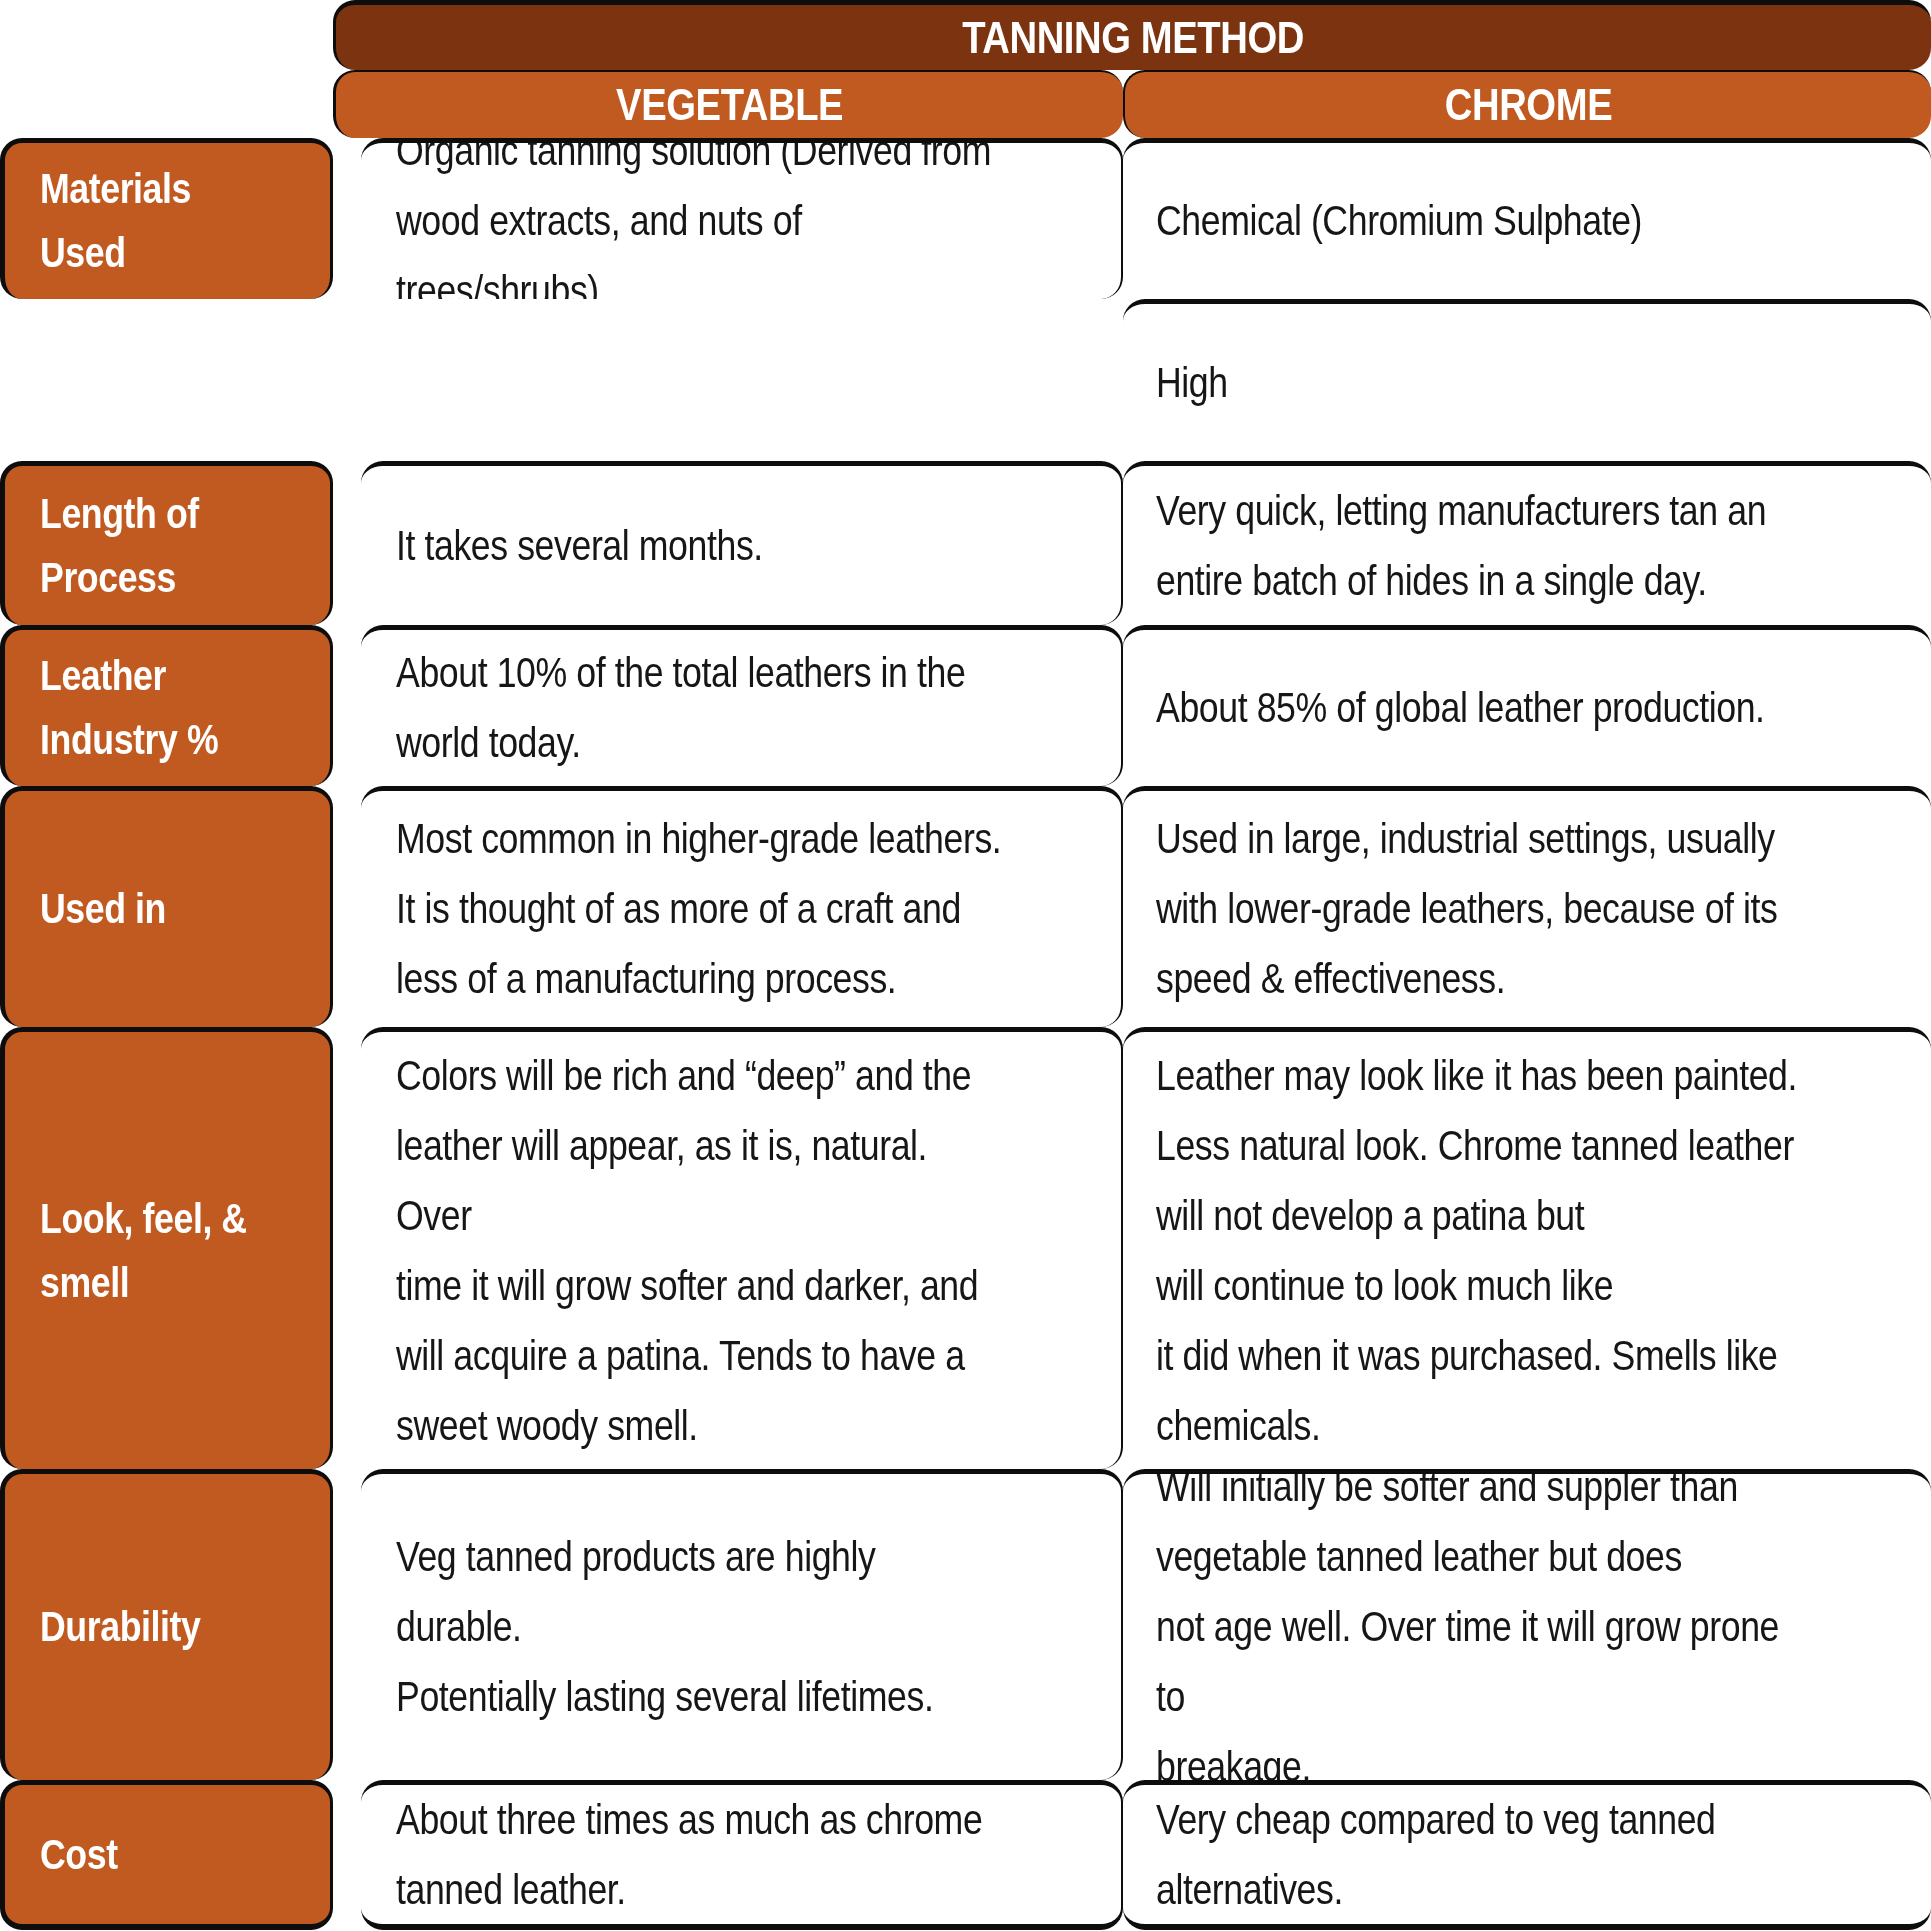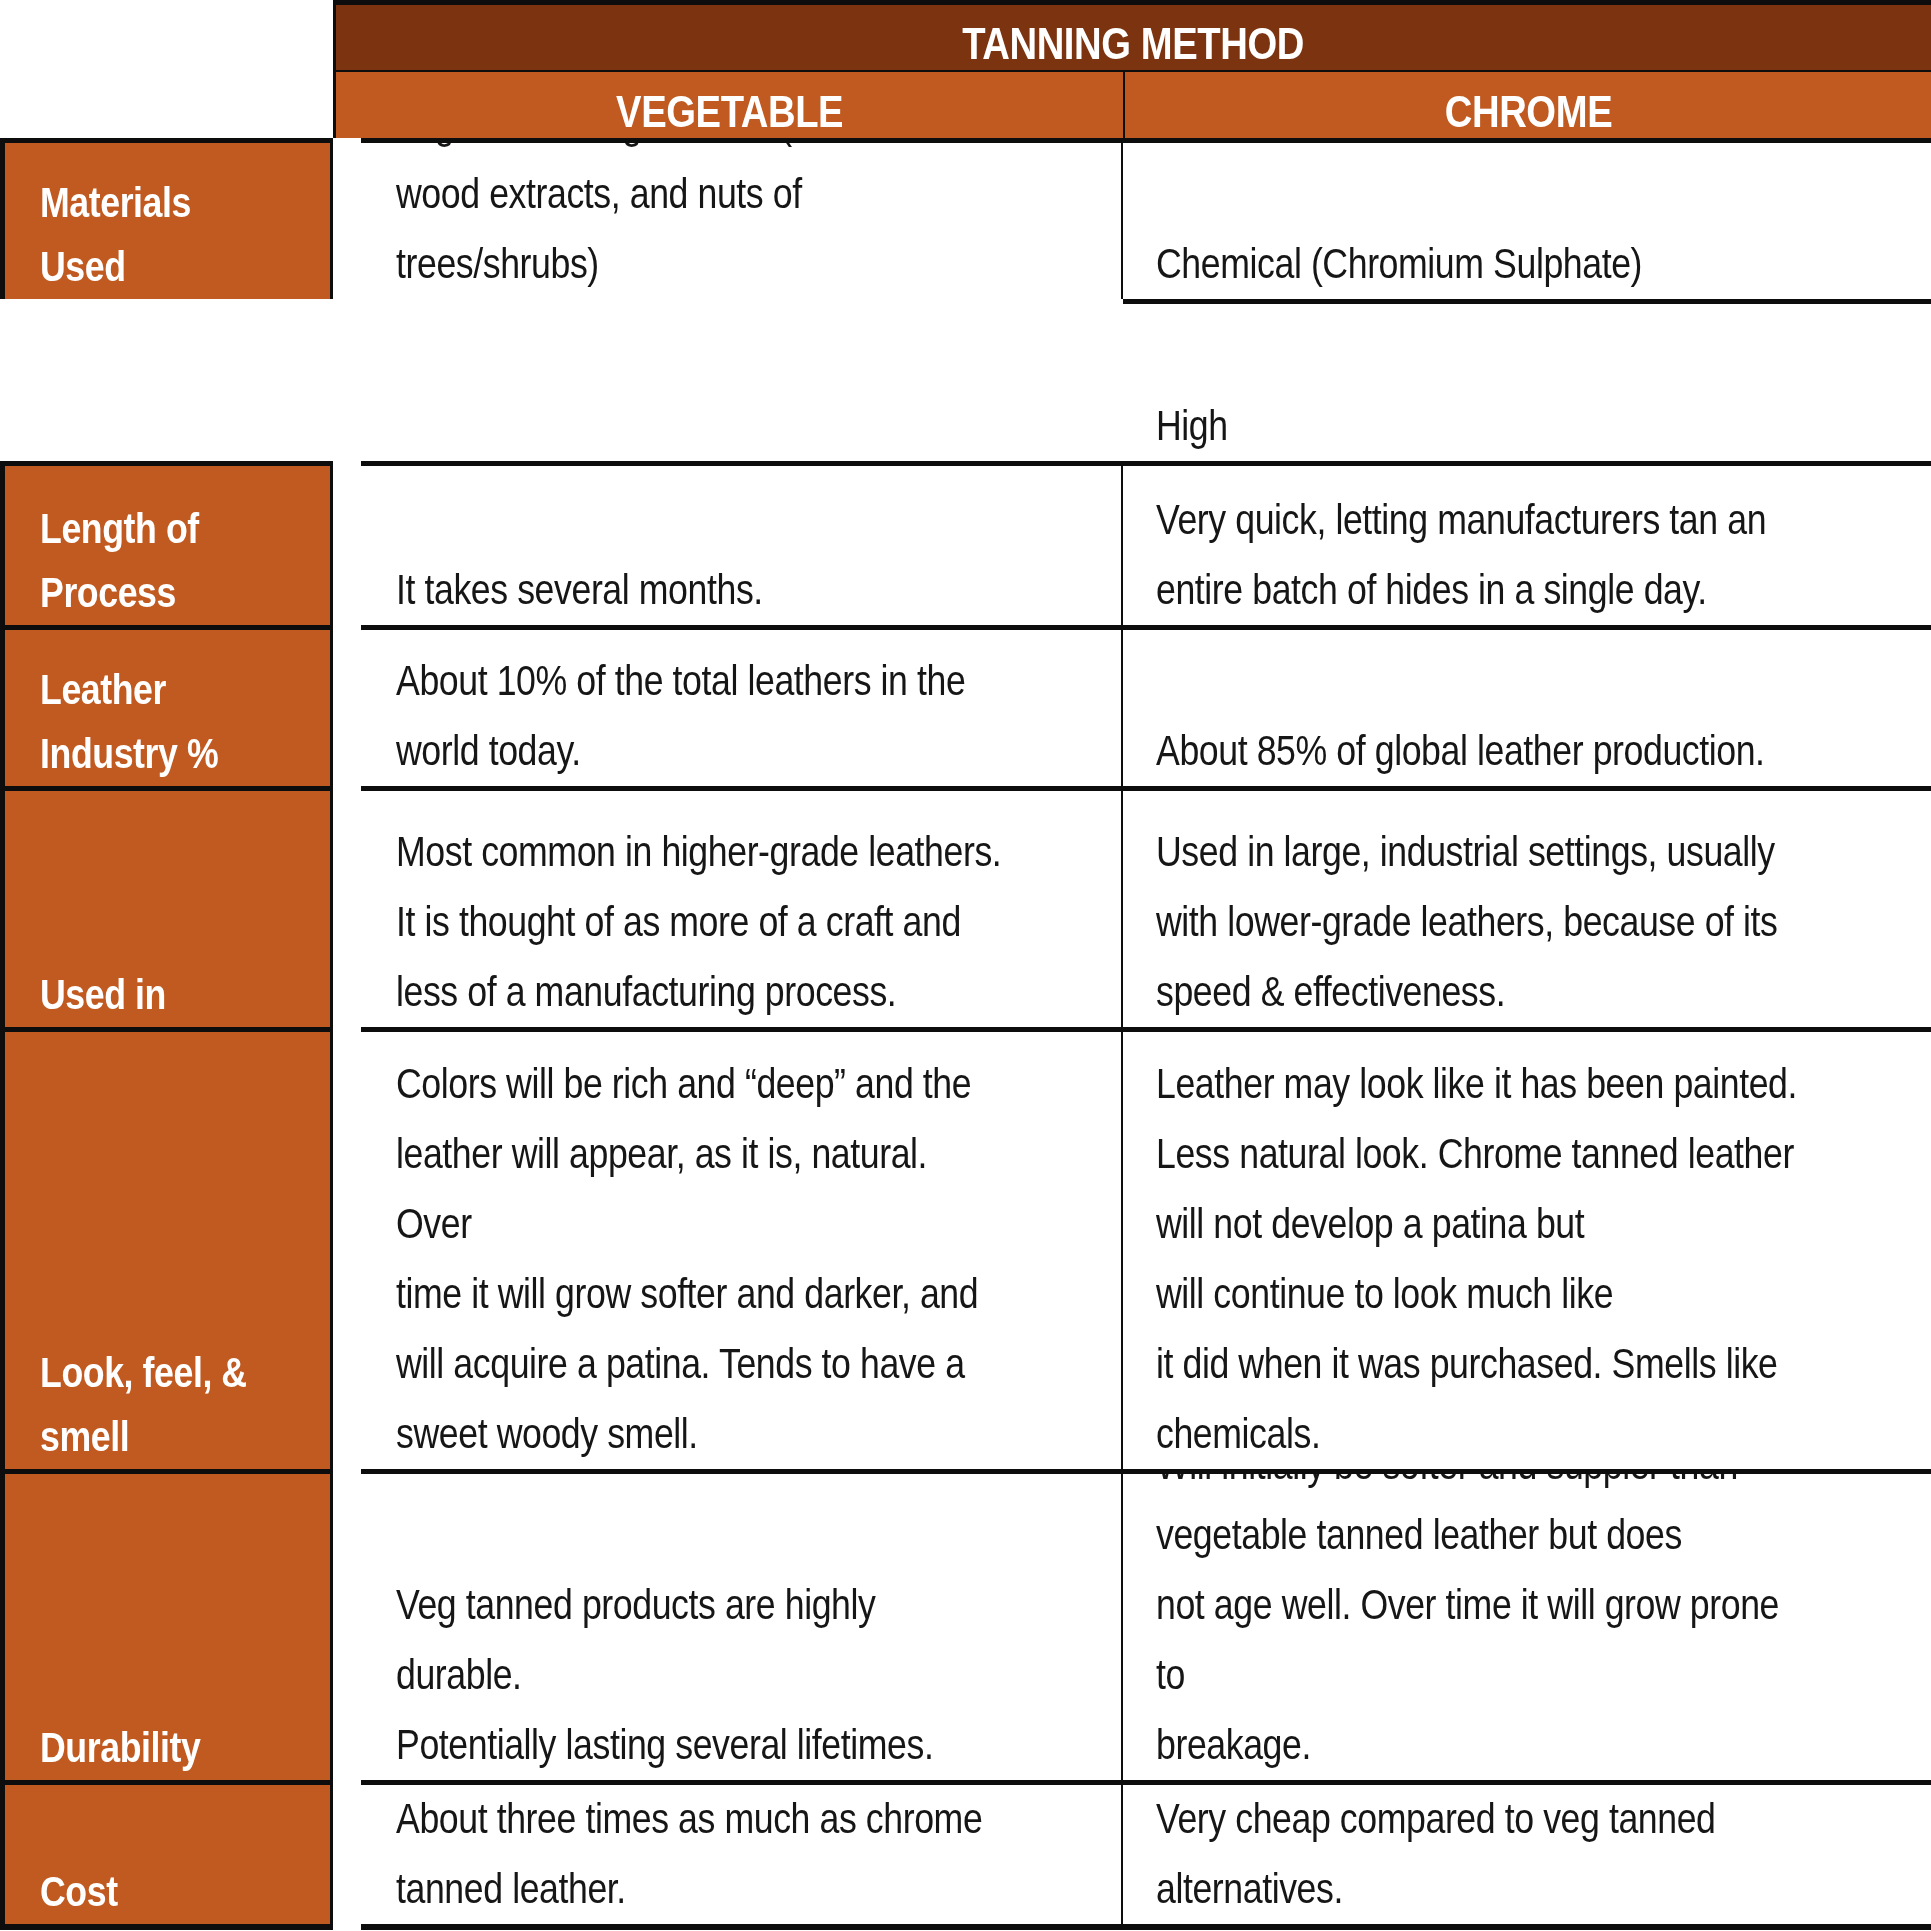--- a/index.html
+++ b/index.html
@@ -13,22 +13,23 @@
   }
   .tbl{
     display:grid;
     width:1931px;height:1931px;
     grid-template-columns:333px 790px 808px;
     grid-template-rows:70px 68px 161px 162px 164px 161px 241px 442px 311px 150px;
   }
   .cell{
     box-sizing:border-box;
     display:flex;
-    align-items:flex-end;
+    align-items:center;
     overflow:hidden;
+    border-radius:22px;
   }
   
   .corner{
     grid-column:1;grid-row:1 / span 2;
     background:#ffffff;
   }
   
   .hdr-title{
     grid-column:2 / span 2;grid-row:1;
     background:#7c3410;

